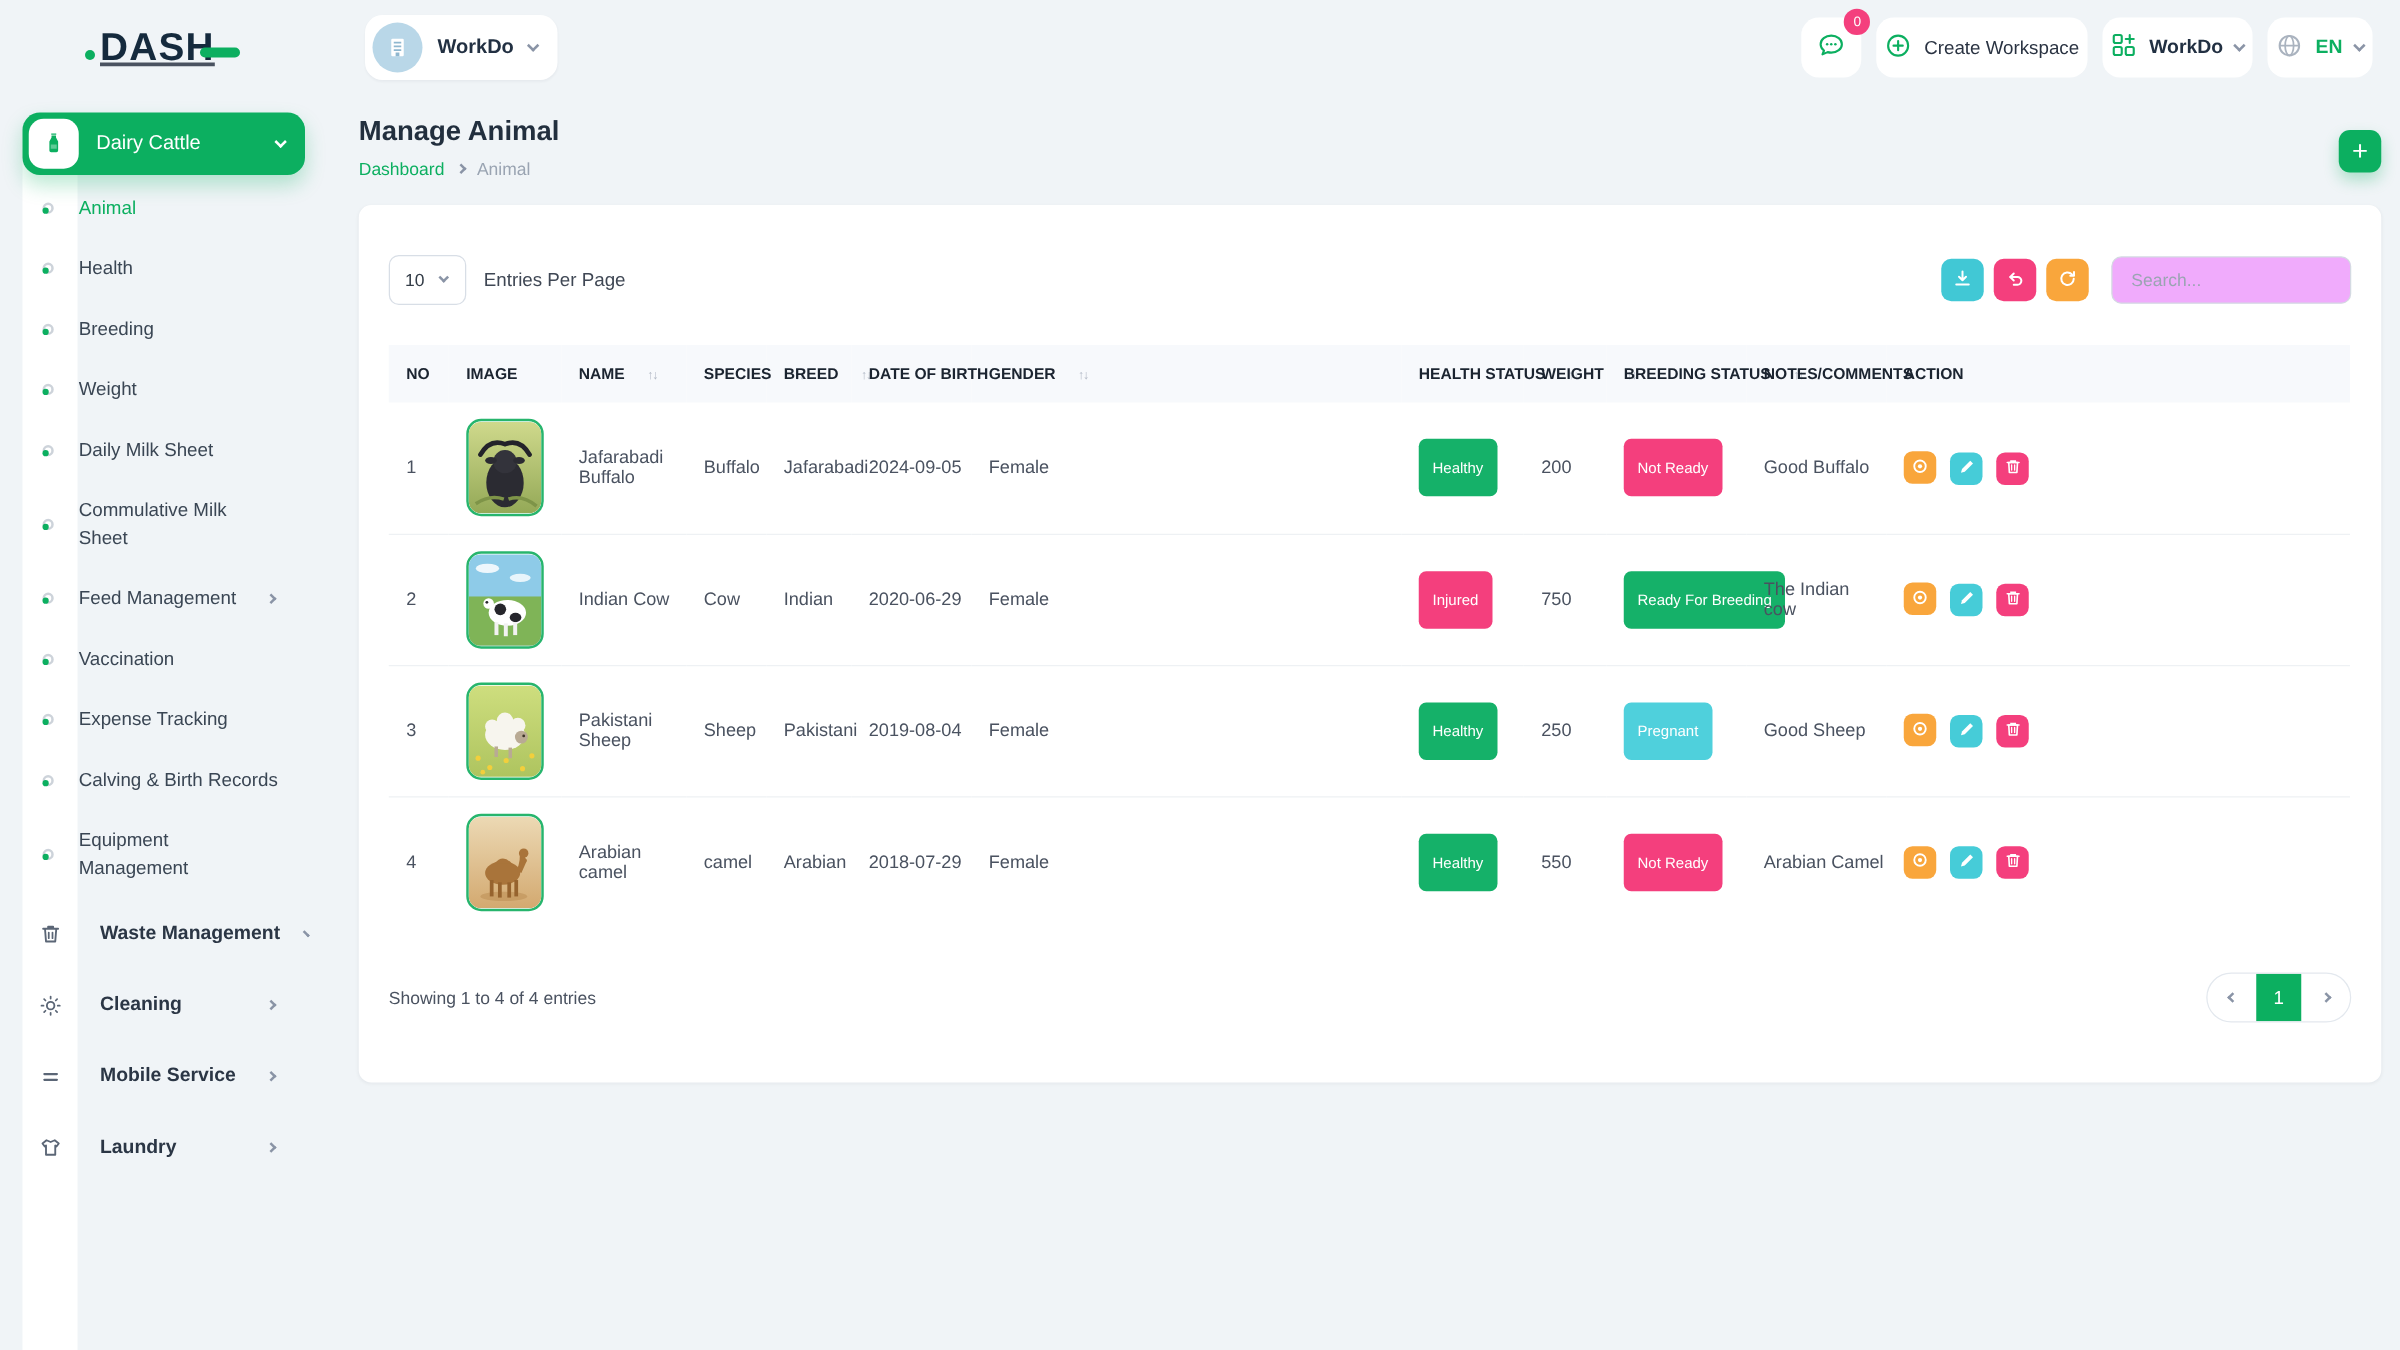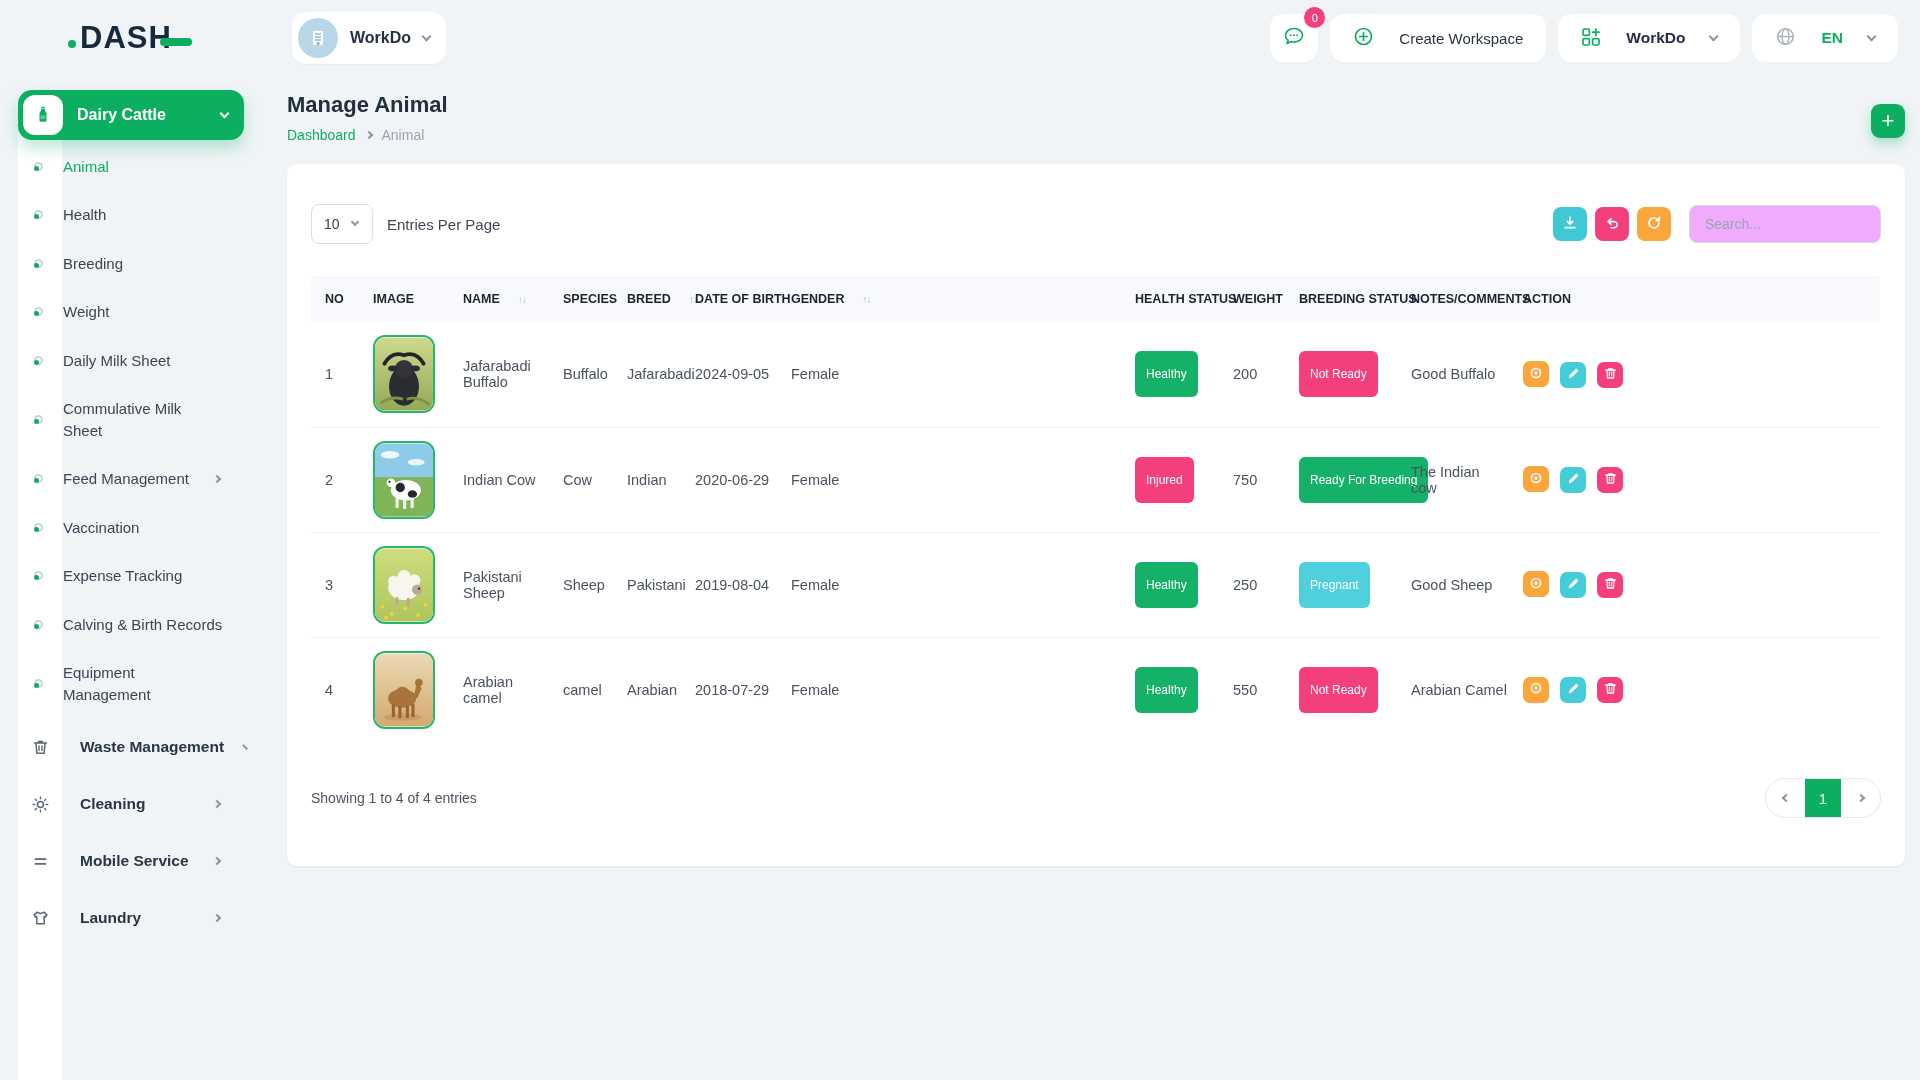--- a/index.html
+++ b/index.html
@@ -14,47 +14,47 @@
     --bg:#f0f4f7;
     --border:#e4e9ef;
   }
   *{margin:0;padding:0;box-sizing:border-box;}
   html,body{width:1920px;height:1080px;overflow:hidden;}
   body{background:var(--bg);font-family:"Liberation Sans","DejaVu Sans",sans-serif;color:var(--text);}
   .flexc{display:flex;align-items:center;justify-content:center;}
 
   
   .topbar{height:76px;display:flex;align-items:center;padding:0 22px 0 68px;}
-  .logo{display:flex;align-items:center;width:210px;}
+  .logo{display:flex;align-items:center;width:210px;text-decoration:underline;}
   .logo-dot{width:8px;height:8px;border-radius:50%;background:var(--green);margin:12px 4px 0 0;}
   .logo-text{font-size:31px;font-weight:800;color:#152a3d;letter-spacing:1px;}
   .logo-dash{width:32px;height:8px;border-radius:4px;background:var(--green);margin-left:-12px;margin-top:8px;}
   .ws-pill{margin-left:14px;height:52px;background:#fff;border-radius:14px;display:flex;align-items:center;gap:12px;padding:0 16px 0 6px;box-shadow:0 1px 2px rgba(16,24,40,.04);}
   .ws-avatar{width:40px;height:40px;border-radius:50%;background:#b9d7e8;}
   .ws-label{font-size:16px;font-weight:600;color:#223042;}
   .top-right{margin-left:auto;display:flex;align-items:center;gap:12px;}
   .icon-btn{width:48px;height:48px;background:#fff;border-radius:14px;position:relative;border:none;cursor:pointer;}
   .count-badge{position:absolute;top:-7px;right:-7px;min-width:21px;height:21px;border-radius:11px;background:var(--pink);color:#fff;font-size:11px;padding:0 5px;}
-  .top-pill{height:48px;background:#fff;border-radius:14px;display:flex;align-items:center;gap:25px;padding:0 23px;font-size:15px;color:#2a3342;border:none;cursor:pointer;}
+  .top-pill{height:48px;background:#fff;border-radius:14px;display:flex;align-items:center;gap:10px;padding:0 7px;font-size:15px;color:#2a3342;border:none;cursor:pointer;}
   .top-pill .strong{font-weight:600;font-size:15.5px;color:#223042;}
   .lang-label{color:var(--green);font-weight:700;font-size:15.5px;}
 
   .chev{display:inline-block;width:7px;height:7px;border-right:2px solid #8a94a6;border-bottom:2px solid #8a94a6;}
   .chev.down{transform:rotate(45deg);margin-top:-4px;}
   .chev.right{transform:rotate(-45deg);}
   .chev.left{transform:rotate(135deg);}
   .chev.white{border-color:#fff;}
   .chev.sm{width:6px;height:6px;}
 
   
   .sidebar{position:absolute;top:76px;left:0;width:270px;bottom:0;}
   .rail{position:absolute;left:18px;top:14px;width:44px;bottom:0;background:#fff;border-radius:22px 22px 0 0;}
   .module-pill{position:absolute;left:18px;top:14px;width:226px;height:50px;background:var(--green);border-radius:14px;display:flex;align-items:center;gap:14px;padding:0 16px 0 5px;box-shadow:0 8px 16px rgba(12,175,96,.28);cursor:pointer;}
   .module-icon{width:40px;height:40px;background:#fff;border-radius:12px;flex:none;}
-  .module-label{color:#fff;font-weight:700;font-size:16px;flex:1;}
+  .module-label{color:#fff;font-weight:400;font-size:16px;flex:1;}
   .menu{position:absolute;top:66px;left:0;right:0;list-style:none;}
   .menu li{display:flex;align-items:center;cursor:pointer;}
   li.sub{min-height:48.5px;padding-left:34px;gap:20px;}
   li.sub .bullet{flex:none;}
   .bullet{width:9px;height:9px;border-radius:50%;border:2px solid #cdd3da;position:relative;}
   .bullet::after{content:'';position:absolute;left:-2px;bottom:-2px;width:5px;height:5px;border-radius:50%;background:var(--green);}
   li.sub .mi-label{font-size:15px;color:#3a4654;white-space:nowrap;}
   li.sub.active .mi-label{color:var(--green);}
   li.sub.two-line{min-height:70px;}
   li.sub.two-line .mi-label{white-space:normal;max-width:152px;line-height:1.45;}

